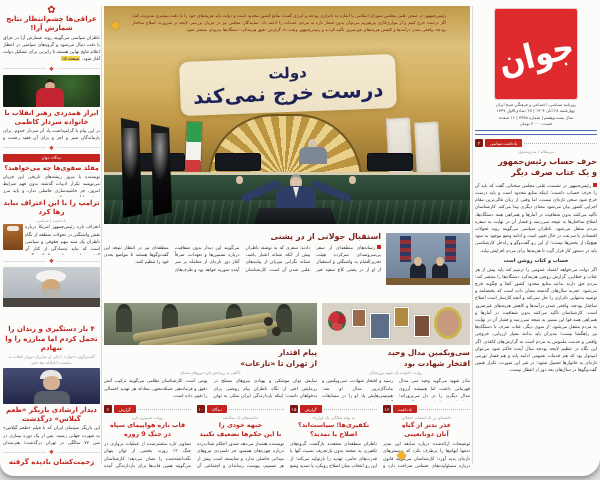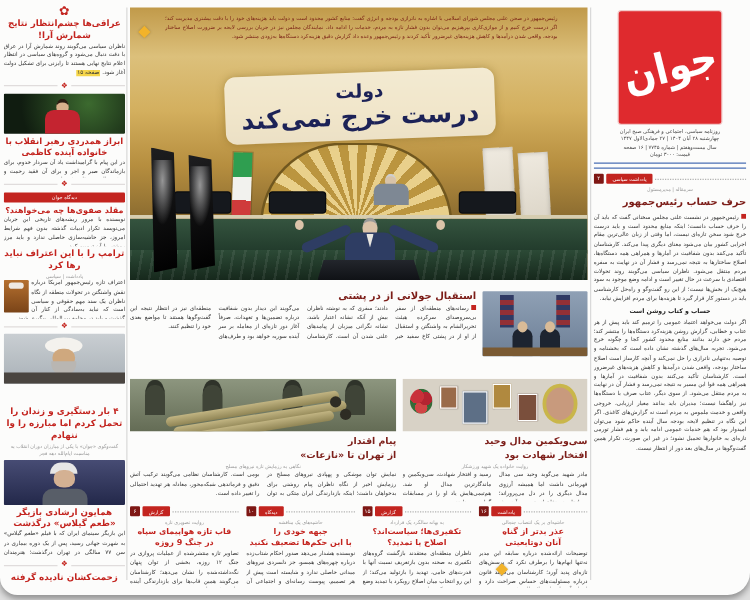--- a/index.html
+++ b/index.html
@@ -152,21 +152,21 @@
         <span class="ln"></span>
         <span class="orn">❖</span>
         <span class="ln"></span>
       </div>
 
     <div class="sb-item">
       <div class="ph ph-soccer">
         <div class="soc-head"></div>
         <div class="soc-shirt"></div>
       </div>
-      <div class="h-red" style="font-size:6.8px;margin-top:2px">ابراز همدردی رهبر انقلاب با خانواده آینده کاظمی</div>
+      <div class="h-red" style="font-size:6.8px;margin-top:2px">ابراز همدردی رهبر انقلاب با خانواده سردار کاظمی</div>
       <div class="body-xs" style="height:15px;overflow:hidden">در این پیام با گرامیداشت یاد آن سردار خدوم، برای بازماندگان صبر و اجر و برای آن فقید رحمت و مغفرت الهی مسئلت شده است.</div>
     </div>
 
     <div class="divider">
         <span class="ln"></span>
         <span class="orn">❖</span>
         <span class="ln"></span>
       </div>
 
     <div class="sb-item">
@@ -202,21 +202,21 @@
       <div class="h-red" style="margin-top:18px">۴ بار دستگیری و زندان را تحمل کردم اما مبارزه را وا ننهادم</div>
       <div class="byline">گفت‌وگوی «جوان» با یکی از مبارزان دوران انقلاب به مناسبت ایام‌الله دهه فجر</div>
     </div>
 
     <div class="sb-item">
       <div class="ph ph-oldman">
         <div class="om-hair"></div>
         <div class="om-face"></div>
         <div class="om-suit"></div>
       </div>
-      <div class="h-red" style="margin-top:2px">همایون ارشادی بازیگر «طعم گیلاس» درگذشت</div>
+      <div class="h-red" style="margin-top:2px">دیدار ارشادی بازیگر «طعم گیلاس» درگذشت</div>
       <div class="body-xs" style="height:22px;overflow:hidden">این بازیگر سینمای ایران که با فیلم «طعم گیلاس» به شهرت جهانی رسید، پس از یک دوره بیماری در سن ۷۷ سالگی در تهران درگذشت؛ هنرمندان درگذشت او را تسلیت گفتند.</div>
     </div>
 
     <div class="divider">
         <span class="ln"></span>
         <span class="orn">❖</span>
         <span class="ln"></span>
       </div>
 
     <div class="sb-item">
@@ -368,20 +368,21 @@
     <div class="mast-info">سال بیست‌وهفتم | شماره ۷۷۴۵ | ۱۶ صفحه</div>
     <div class="mast-info">قیمت: ۳۰۰۰ تومان</div>
     <div class="blue-rule"></div>
     <div class="chiprow">
         <span class="dots"></span>
         <span class="chip">یادداشت سیاسی</span>
         <span class="badge">۲</span>
       </div>
     <div class="byline">سرمقاله | مدیرمسئول</div>
     <div class="h-maroon ed-title">حرف حساب رئیس‌جمهور</div>
+    <div class="h-maroon ed-title" style="margin-top:-3px">و یک عتاب صرف دیگر</div>
     <div class="ed-body">
       <span class="pmark"></span><span>رئیس‌جمهور در نشست علنی مجلس سخنانی گفت که باید آن را حرف حساب دانست؛ اینکه منابع محدود است و باید درست خرج شود سخن تازه‌ای نیست، اما وقتی از زبان عالی‌ترین مقام اجرایی کشور بیان می‌شود معنای دیگری پیدا می‌کند. کارشناسان تأکید می‌کنند بدون شفافیت در آمارها و همراهی همه دستگاه‌ها، اصلاح ساختارها به نتیجه نمی‌رسد و فشار آن در نهایت به سفره مردم منتقل می‌شود. ناظران سیاسی می‌گویند روند تحولات اقتصادی با سرعت در حال تغییر است و ادامه وضع موجود به سود هیچ‌یک از بخش‌ها نیست؛ از این رو گفت‌وگو و راه‌حل کارشناسی باید در دستور کار قرار گیرد تا هزینه‌ها برای مردم افزایش نیابد.</span>
       <div class="ed-sub">حساب و کتاب روشن است</div>
       <span>اگر دولت می‌خواهد اعتماد عمومی را ترمیم کند باید پیش از هر عتاب و خطابی، گزارش روشن هزینه‌کرد دستگاه‌ها را منتشر کند؛ مردم حق دارند بدانند منابع محدود کشور کجا و چگونه خرج می‌شود. تجربه سال‌های گذشته نشان داده است که بخشنامه و توصیه به‌تنهایی ناترازی را حل نمی‌کند و آنچه کارساز است اصلاح ساختار بودجه، واقعی شدن درآمدها و کاهش هزینه‌های غیرضرور است. کارشناسان تأکید می‌کنند بدون شفافیت در آمارها و همراهی همه قوا این مسیر به نتیجه نمی‌رسد و فشار آن در نهایت به مردم منتقل می‌شود. از سوی دیگر، عتاب صرف با دستگاه‌ها نیز راهگشا نیست؛ مدیران باید بدانند معیار ارزیابی، خروجی واقعی و خدمت ملموس به مردم است نه گزارش‌های کاغذی. اگر این نگاه در تنظیم لایحه بودجه سال آینده حاکم شود می‌توان امیدوار بود که هم خدمات عمومی ادامه یابد و هم فشار تورمی تازه‌ای به خانوارها تحمیل نشود؛ در غیر این صورت، تکرار همین گفت‌وگوها در سال‌های بعد دور از انتظار نیست.</span>
     </div>
   </div>
 
 </div>
 
 </body></html>

